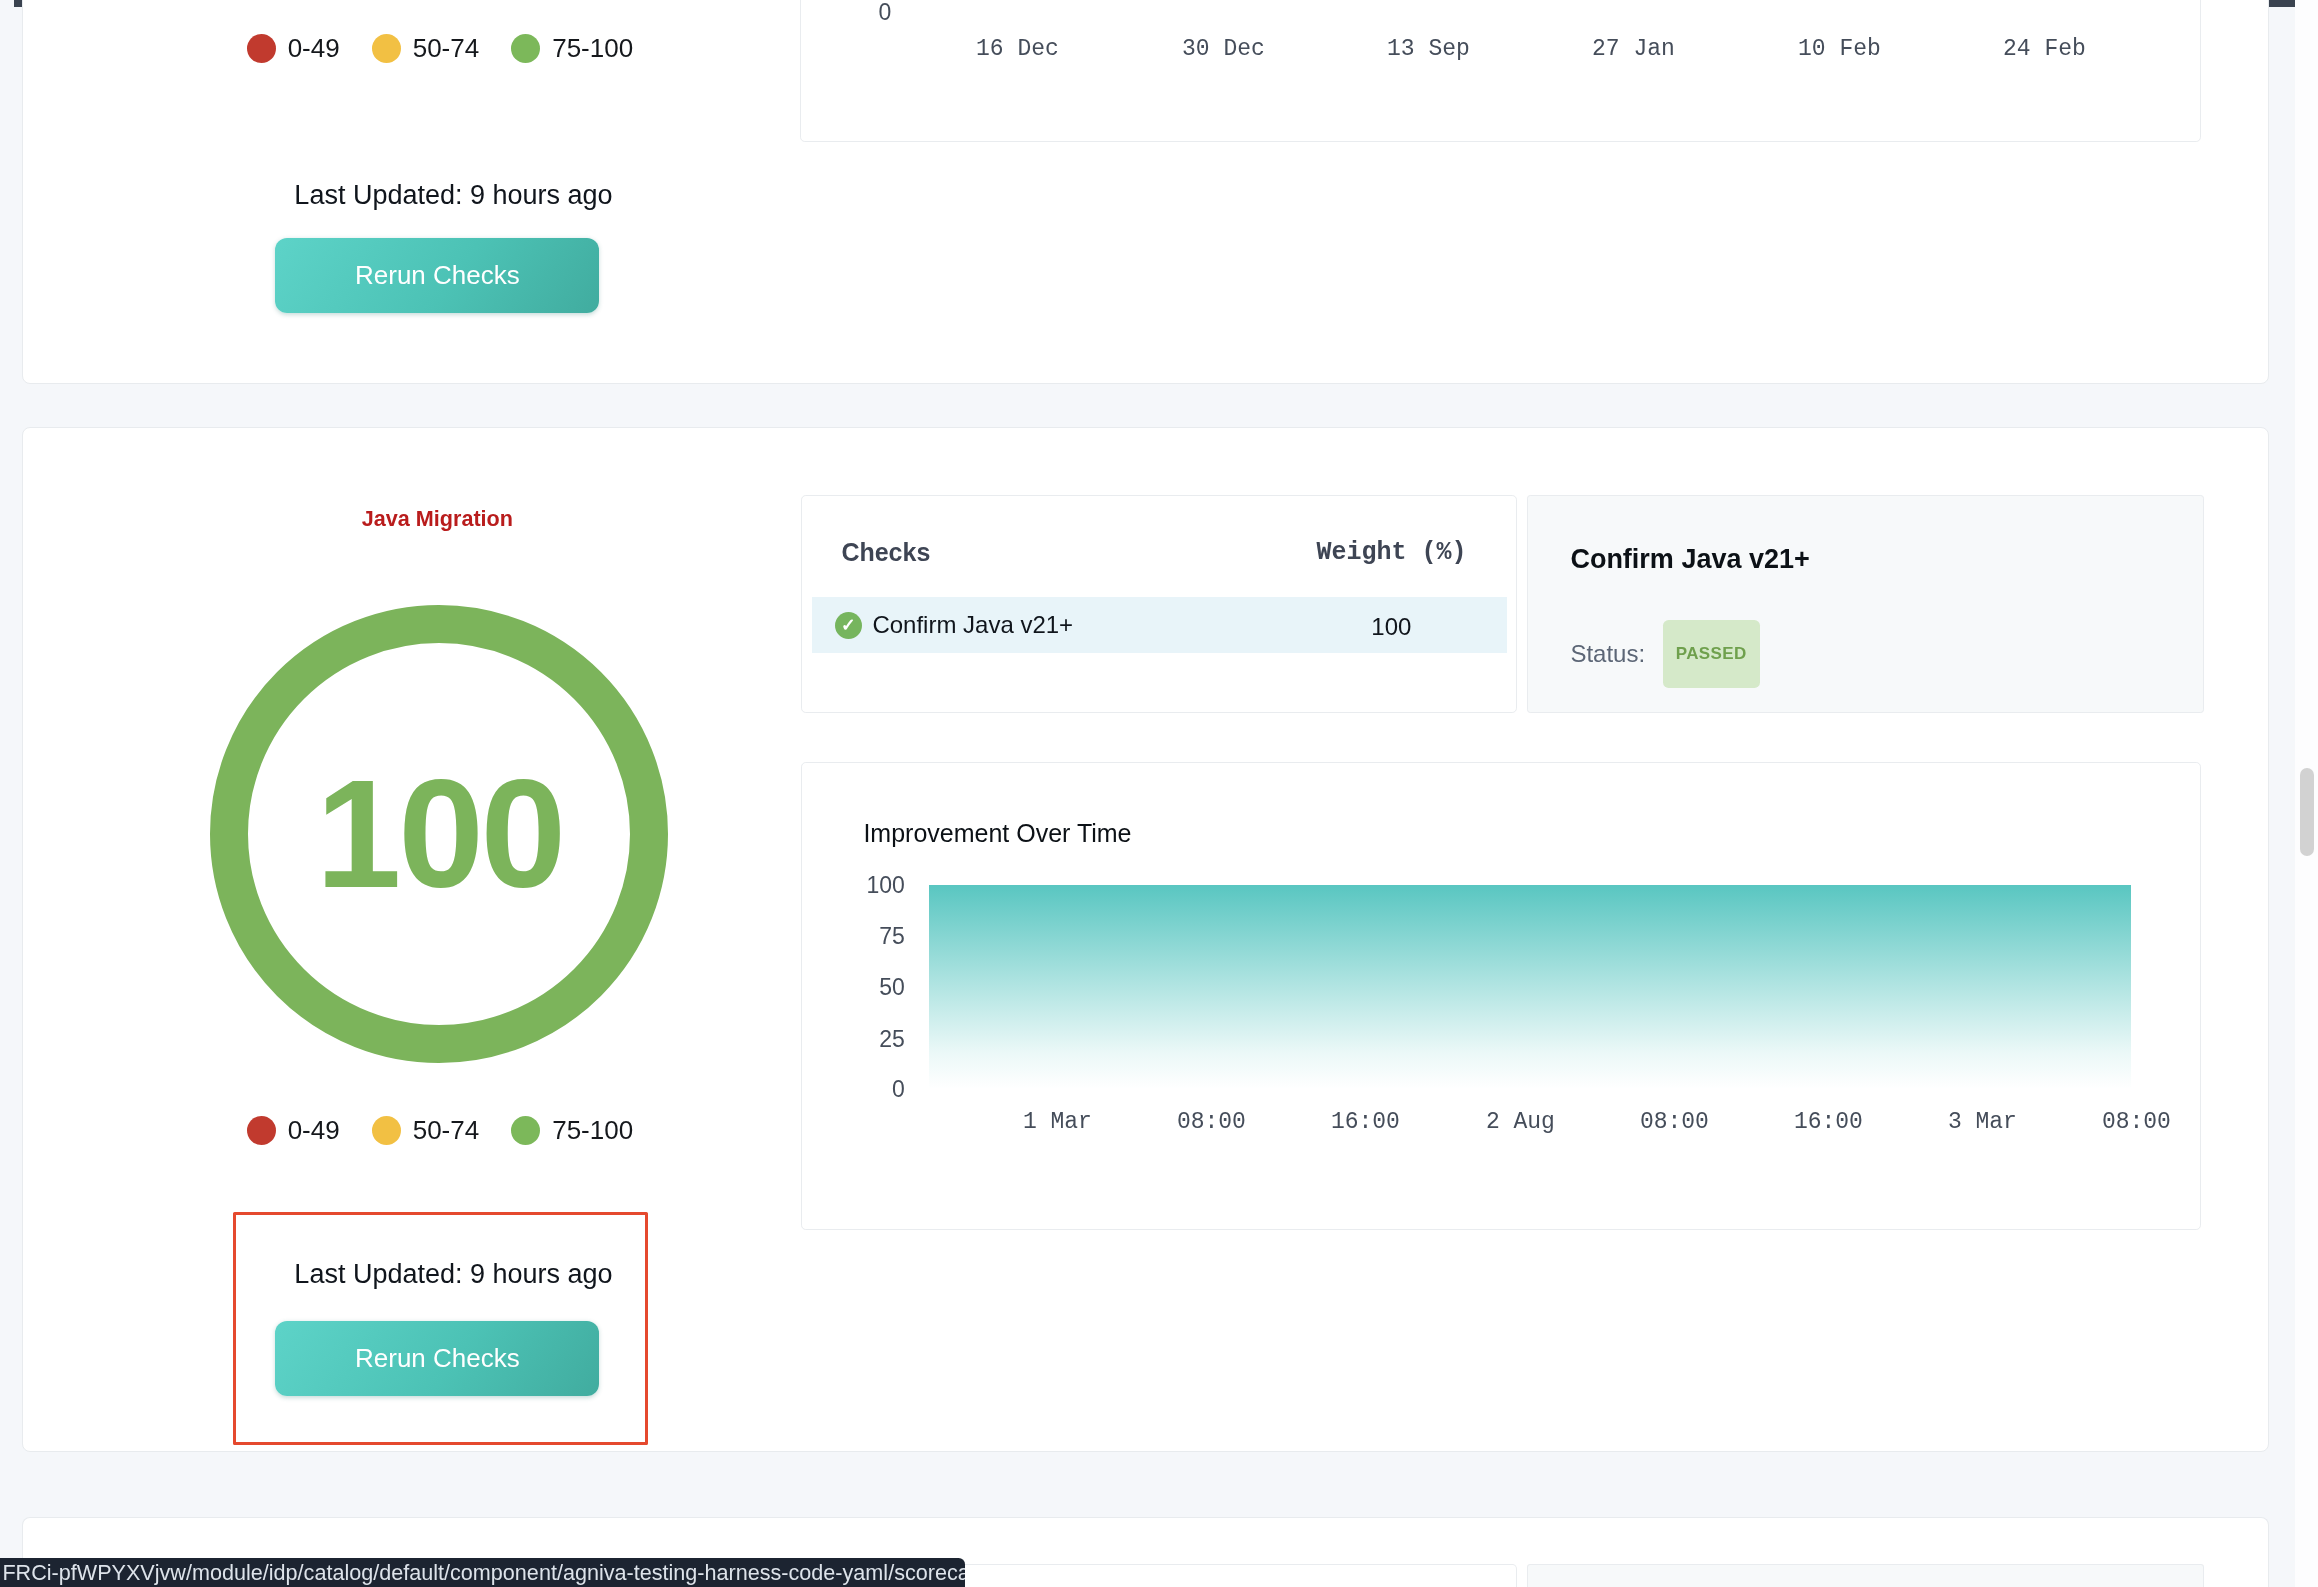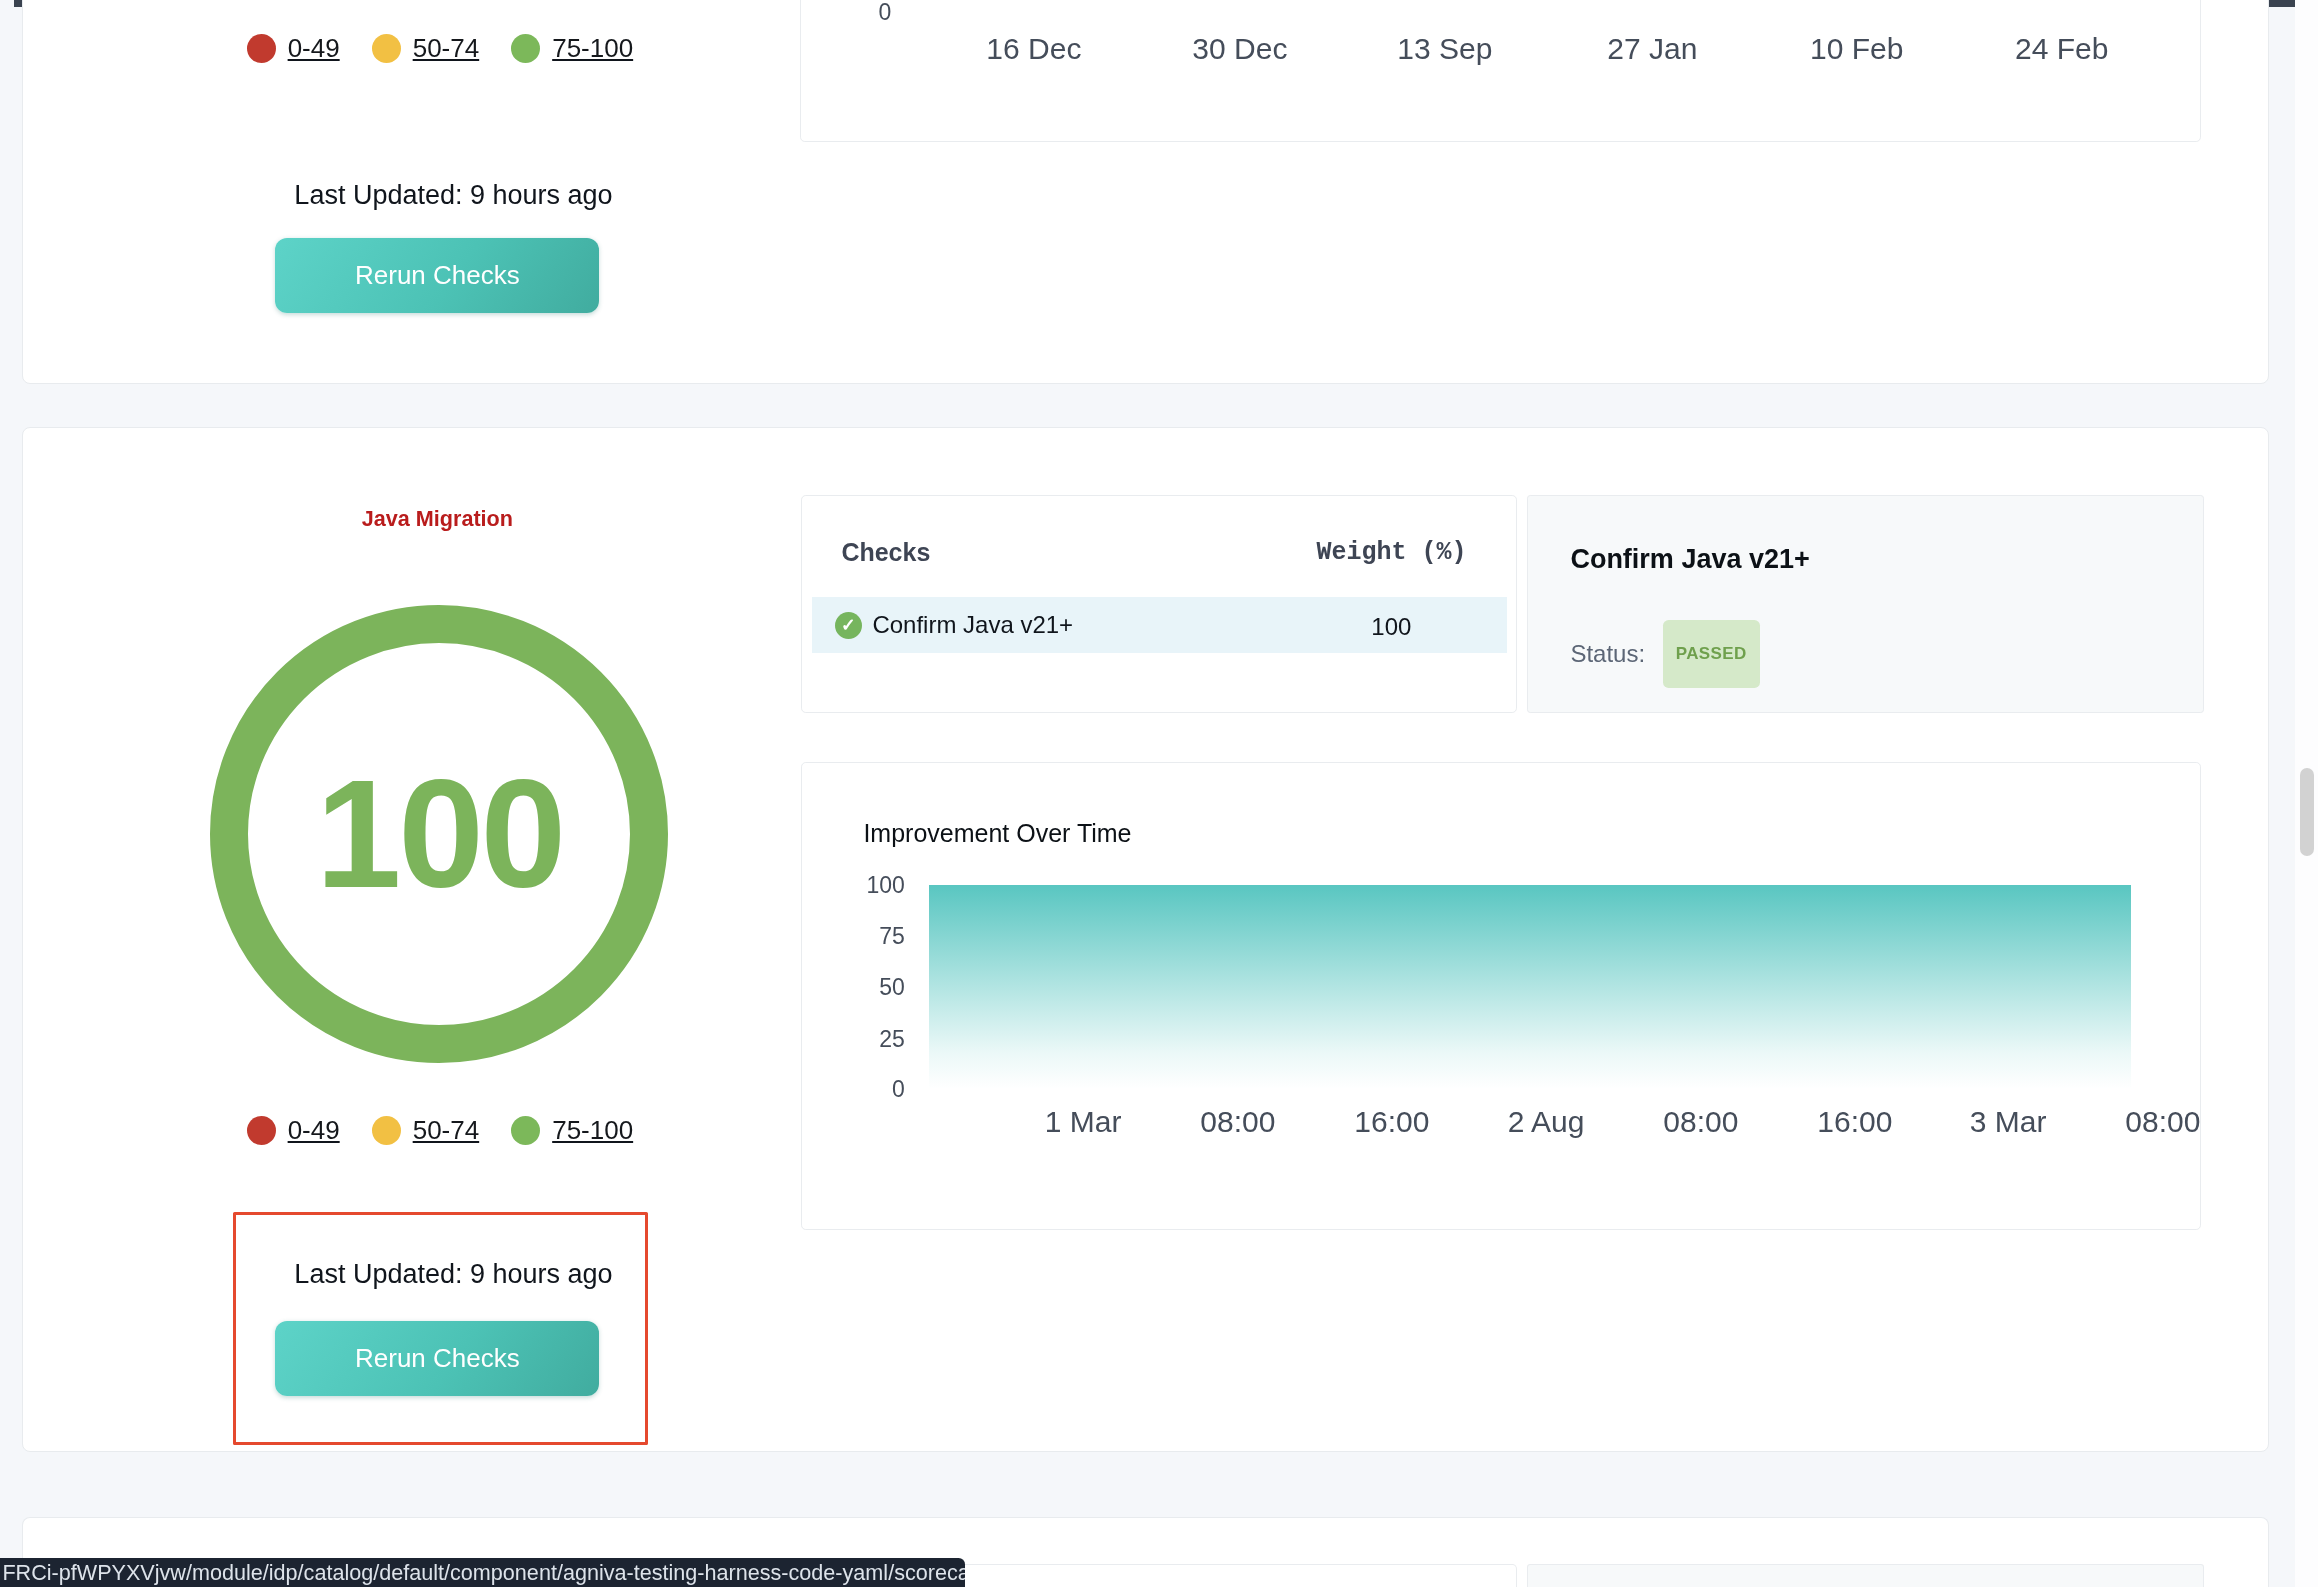--- a/index.html
+++ b/index.html
@@ -14,21 +14,21 @@
     position:absolute;background:#ffffff;
     border:1.6px solid #e8ebee;border-radius:8px;
   }
   .subcard{
     position:absolute;background:#ffffff;
     border:1.6px solid #e9ecef;
   }
   .topbar{position:absolute;left:14.4px;top:0;width:2304px;height:7.2px;background:#3a4350;}
   
   .legend{position:absolute;left:0;width:833px;display:flex;justify-content:center;align-items:center;gap:32px;}
-  .legend-item{display:flex;align-items:center;gap:12px;text-decoration:underline;}
+  .legend-item{display:flex;align-items:center;gap:12px;}
   .dot{width:29px;height:29px;border-radius:50%;flex:0 0 auto;}
   .legend-label{font-size:26px;color:#15181c;}
   
   .btn{
     position:absolute;width:324px;height:75px;border:none;cursor:pointer;
     border-radius:12px;
     background:linear-gradient(125deg,#5dd3c8 0%,#4cc2b5 55%,#41ac9f 100%);
     color:#ffffff;font-size:26px;font-family:"Liberation Sans",sans-serif;
     display:flex;align-items:center;justify-content:center;
     box-shadow:0 1.6px 4px rgba(40,120,110,0.25);
@@ -60,21 +60,21 @@
   .panel-title{position:absolute;font-size:27px;font-weight:700;color:#0c1116;}
   .status-line{position:absolute;display:flex;align-items:center;gap:17.6px;}
   .status-label{font-size:24px;color:#5c6676;}
   .badge{
     background:#d5e9c9;color:#6fa04d;font-size:17px;font-weight:700;letter-spacing:0.4px;
     padding:24px 13px;border-radius:5.6px;
   }
   
   .chart-title{position:absolute;font-size:25px;font-weight:500;color:#0c1116;}
   .ytick{position:absolute;left:22.4px;width:80px;text-align:right;font-size:23px;color:#454d5a;height:24px;line-height:24px;}
-  .xtick{position:absolute;width:128px;margin-left:-64px;text-align:right;font-size:30px;color:#454d5a;height:24px;line-height:24px;}
+  .xtick{position:absolute;width:128px;margin-left:-64px;text-align:center;font-size:23px;color:#454d5a;height:24px;line-height:24px;font-family:Liberation Mono, monospace;}
   .area{
     position:absolute;
     background:linear-gradient(to bottom,#59c6c1 0%,rgba(89,198,193,0.55) 42%,rgba(89,198,193,0.12) 82%,rgba(89,198,193,0) 100%);
   }
   
   .red-box{position:absolute;border:3.2px solid #e5492e;border-radius:1.6px;background:transparent;}
   
   .status-bar{
     position:absolute;left:0;top:1558px;width:965px;height:30px;background:#1c2431;
     border-top-right-radius:6.4px;

